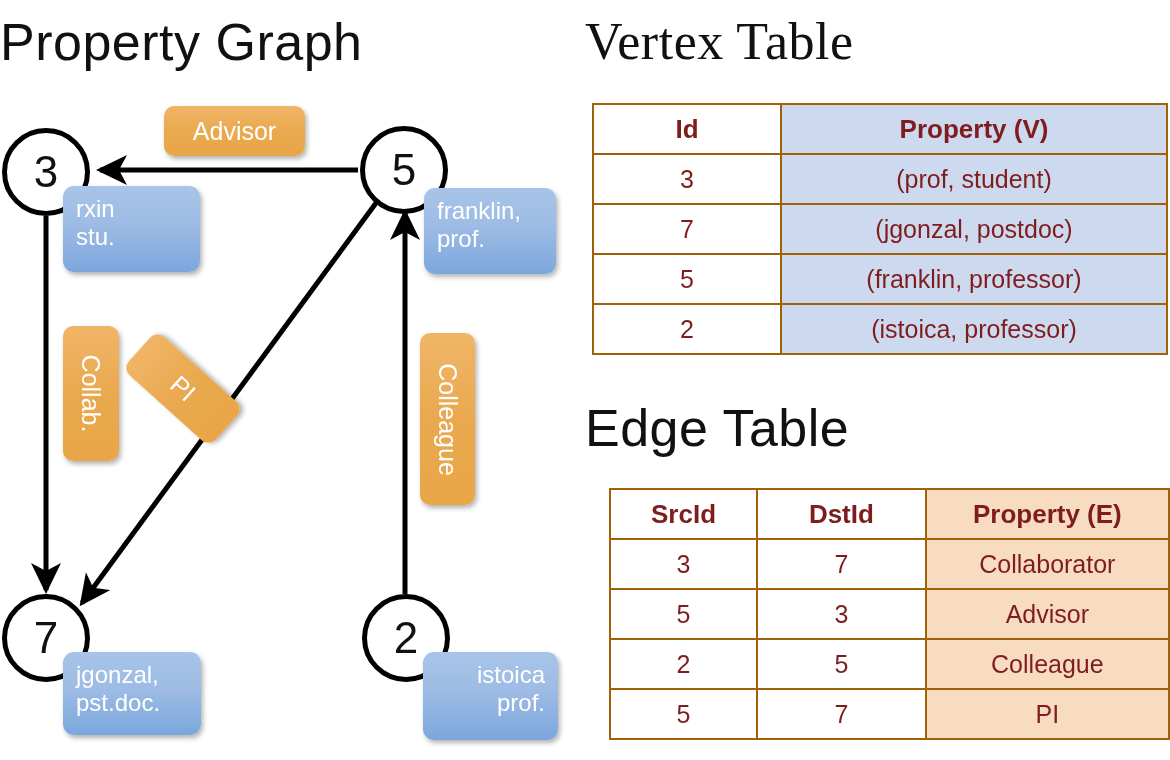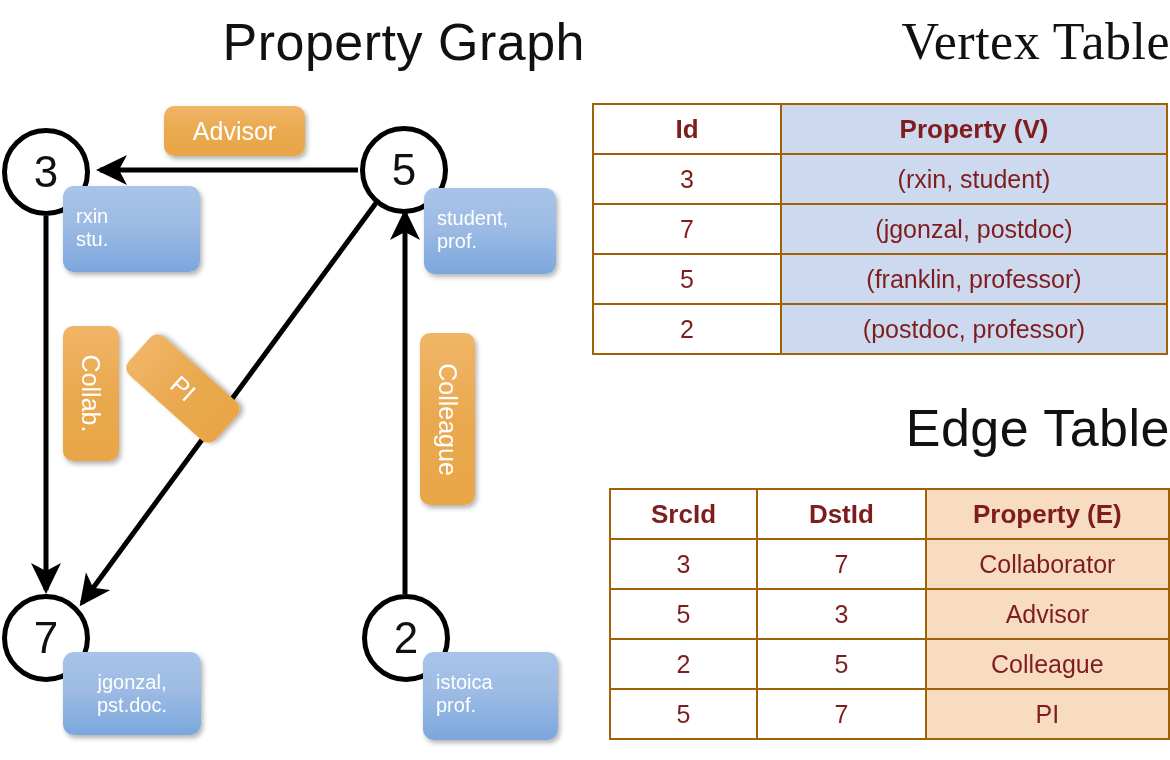--- a/index.html
+++ b/index.html
@@ -18,21 +18,21 @@
 
   
   .title {
     position: absolute;
     font-family: "Liberation Sans", sans-serif;
     font-weight: 300;
     font-size: 52px;
     letter-spacing: 0.5px;
     color: #111;
     white-space: nowrap;
-    text-align: right;
+    text-align: left;
   }
   #title-property-graph { left: 0;   top: 12px;  width: 585px; }
   #title-vertex-table   { left: 585px; top: 12px; width: 585px; font-family: Liberation Serif, serif; }
   #title-edge-table     { left: 585px; top: 398px; width: 585px; }
 
   
   #graph-area {
     position: absolute;
     left: 0; top: 0;
     width: 585px; height: 760px;
@@ -61,23 +61,23 @@
   }
 
   .prop-box {
     position: absolute;
     border-radius: 11px;
     background: linear-gradient(to bottom, #a8c4e8 0%, #9dbbe4 45%, #7ba7dd 100%);
     box-shadow: 2px 3px 5px rgba(0,0,0,0.30);
     color: #ffffff;
     font-family: "Liberation Sans", sans-serif;
     font-weight: 300;
-    font-size: 20px;
+    font-size: 24px;
     line-height: 1.15;
-    padding: 19px 13px;
+    padding: 9px 13px;
     box-sizing: border-box;
     z-index: 6;
   }
   .prop-box .line { display: block; white-space: nowrap; }
 
   .edge-label {
     position: absolute;
     border-radius: 10px;
     background: linear-gradient(to bottom, #f0b567 0%, #eaa94f 50%, #e9a647 100%);
     box-shadow: 2px 3px 5px rgba(0,0,0,0.30);
@@ -160,28 +160,28 @@
   <div class="node-circle" style="left:2px; top:128px;">3</div>
   <div class="node-circle" style="left:360px; top:126px;">5</div>
   <div class="node-circle" style="left:2px; top:594px;">7</div>
   <div class="node-circle" style="left:362px; top:594px;">2</div>
 
   <div class="prop-box" style="left:63px; top:186px; width:137px; height:86px;">
     <span class="line">rxin</span>
     <span class="line">stu.</span>
   </div>
   <div class="prop-box" style="left:424px; top:188px; width:132px; height:86px;">
-    <span class="line">student,</span>
+    <span class="line">franklin,</span>
     <span class="line">prof.</span>
   </div>
-  <div class="prop-box" style="left:63px; top:652px; width:138px; height:83px;text-align:center;">
+  <div class="prop-box" style="left:63px; top:652px; width:138px; height:83px;">
     <span class="line">jgonzal,</span>
     <span class="line">pst.doc.</span>
   </div>
-  <div class="prop-box" style="left:423px; top:652px; width:135px; height:88px;">
+  <div class="prop-box" style="left:423px; top:652px; width:135px; height:88px;text-align:right;">
     <span class="line">istoica</span>
     <span class="line">prof.</span>
   </div>
 
   <div class="edge-label" style="left:164px; top:106px; width:141px; height:50px;">
     <span>Advisor</span>
   </div>
 
   <div class="edge-label vertical" style="left:63px; top:326px; width:56px; height:135px;">
     <span>Collab.</span>
@@ -199,33 +199,33 @@
 <table class="data-table" id="vertex-table">
   <thead>
     <tr>
       <th class="col-id cell-plain">Id</th>
       <th class="col-prop cell-blue">Property (V)</th>
     </tr>
   </thead>
   <tbody>
     <tr>
       <td class="cell-plain">3</td>
-      <td class="cell-blue">(rxin, student)</td>
+      <td class="cell-blue">(prof, student)</td>
     </tr>
     <tr>
       <td class="cell-plain">7</td>
       <td class="cell-blue">(jgonzal, postdoc)</td>
     </tr>
     <tr>
       <td class="cell-plain">5</td>
       <td class="cell-blue">(franklin, professor)</td>
     </tr>
     <tr>
       <td class="cell-plain">2</td>
-      <td class="cell-blue">(postdoc, professor)</td>
+      <td class="cell-blue">(istoica, professor)</td>
     </tr>
   </tbody>
 </table>
 
 <table class="data-table" id="edge-table">
   <thead>
     <tr>
       <th class="col-src cell-plain">SrcId</th>
       <th class="col-dst cell-plain">DstId</th>
       <th class="col-prop cell-peach">Property (E)</th>

